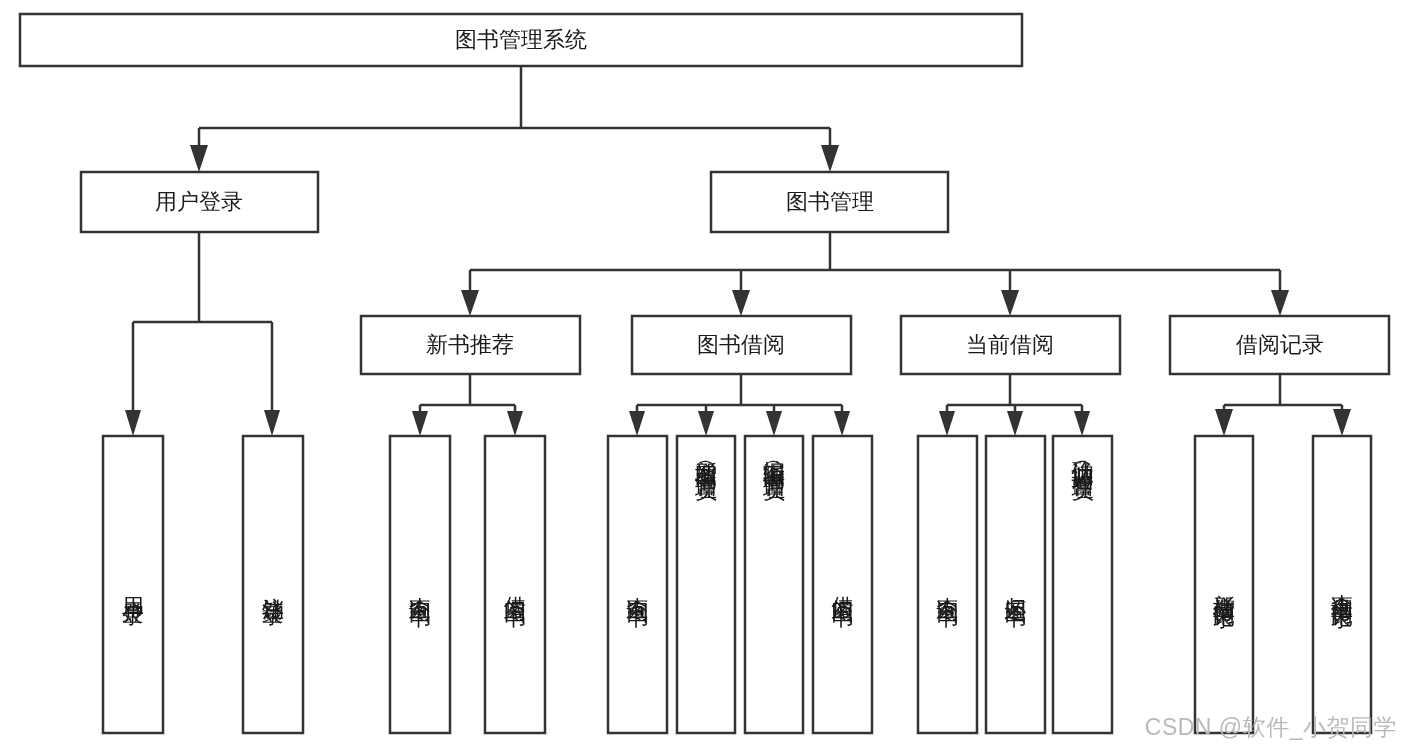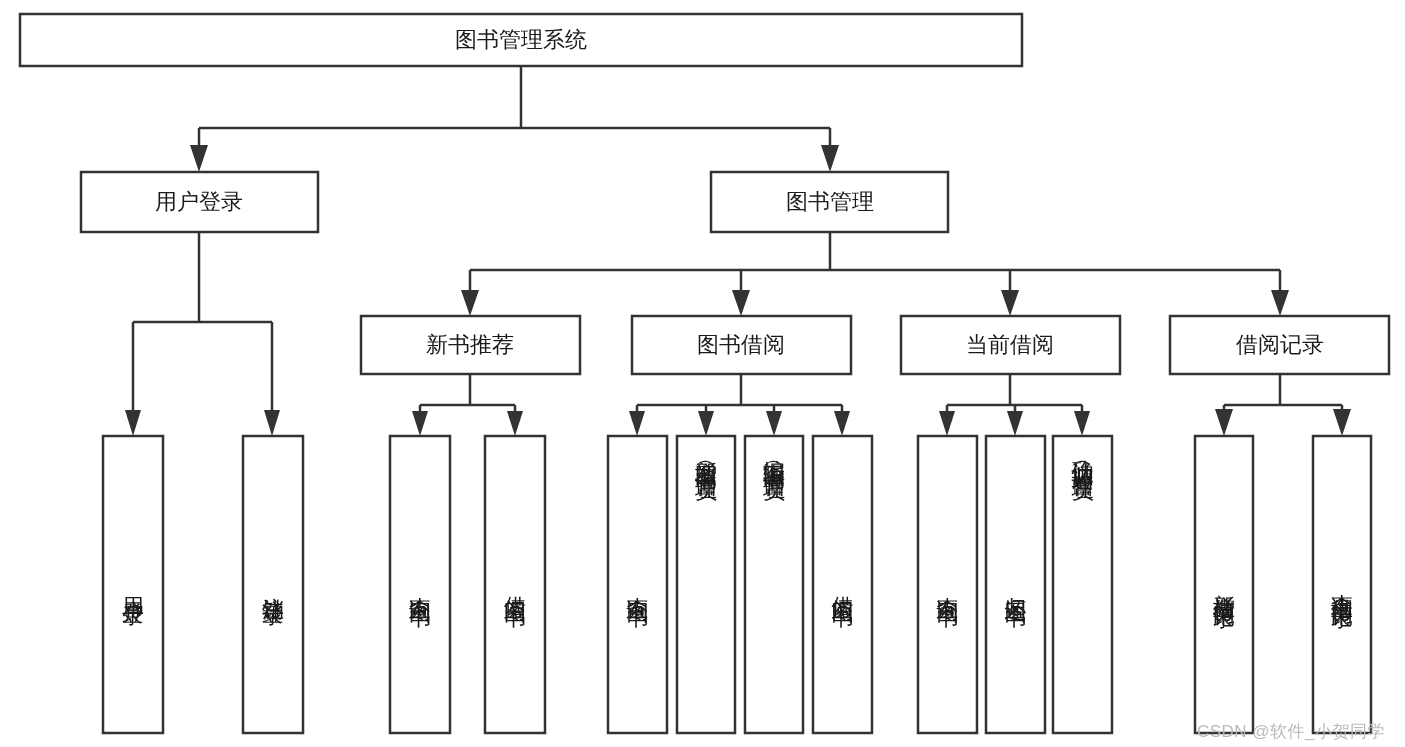--- a/index.html
+++ b/index.html
@@ -37,24 +37,24 @@
     stroke: #333333;
     stroke-width: 2.5;
     fill: none;
   }
   .arrow-head {
     fill: #333333;
     stroke: none;
   }
   .watermark {
     position: absolute;
-    right: 20px;
+    right: 8px;
     bottom: 4px;
     font-family: "Liberation Sans", "DejaVu Sans", sans-serif;
-    font-size: 17px;
+    font-size: 23px;
     color: #b9b9b9;
     white-space: nowrap;
     letter-spacing: 0.5px;
     pointer-events: none;
   }
 </style>
 </head>
 <body>
 
 <svg id="diagram" viewBox="0 0 1405 747" xmlns="http://www.w3.org/2000/svg">

